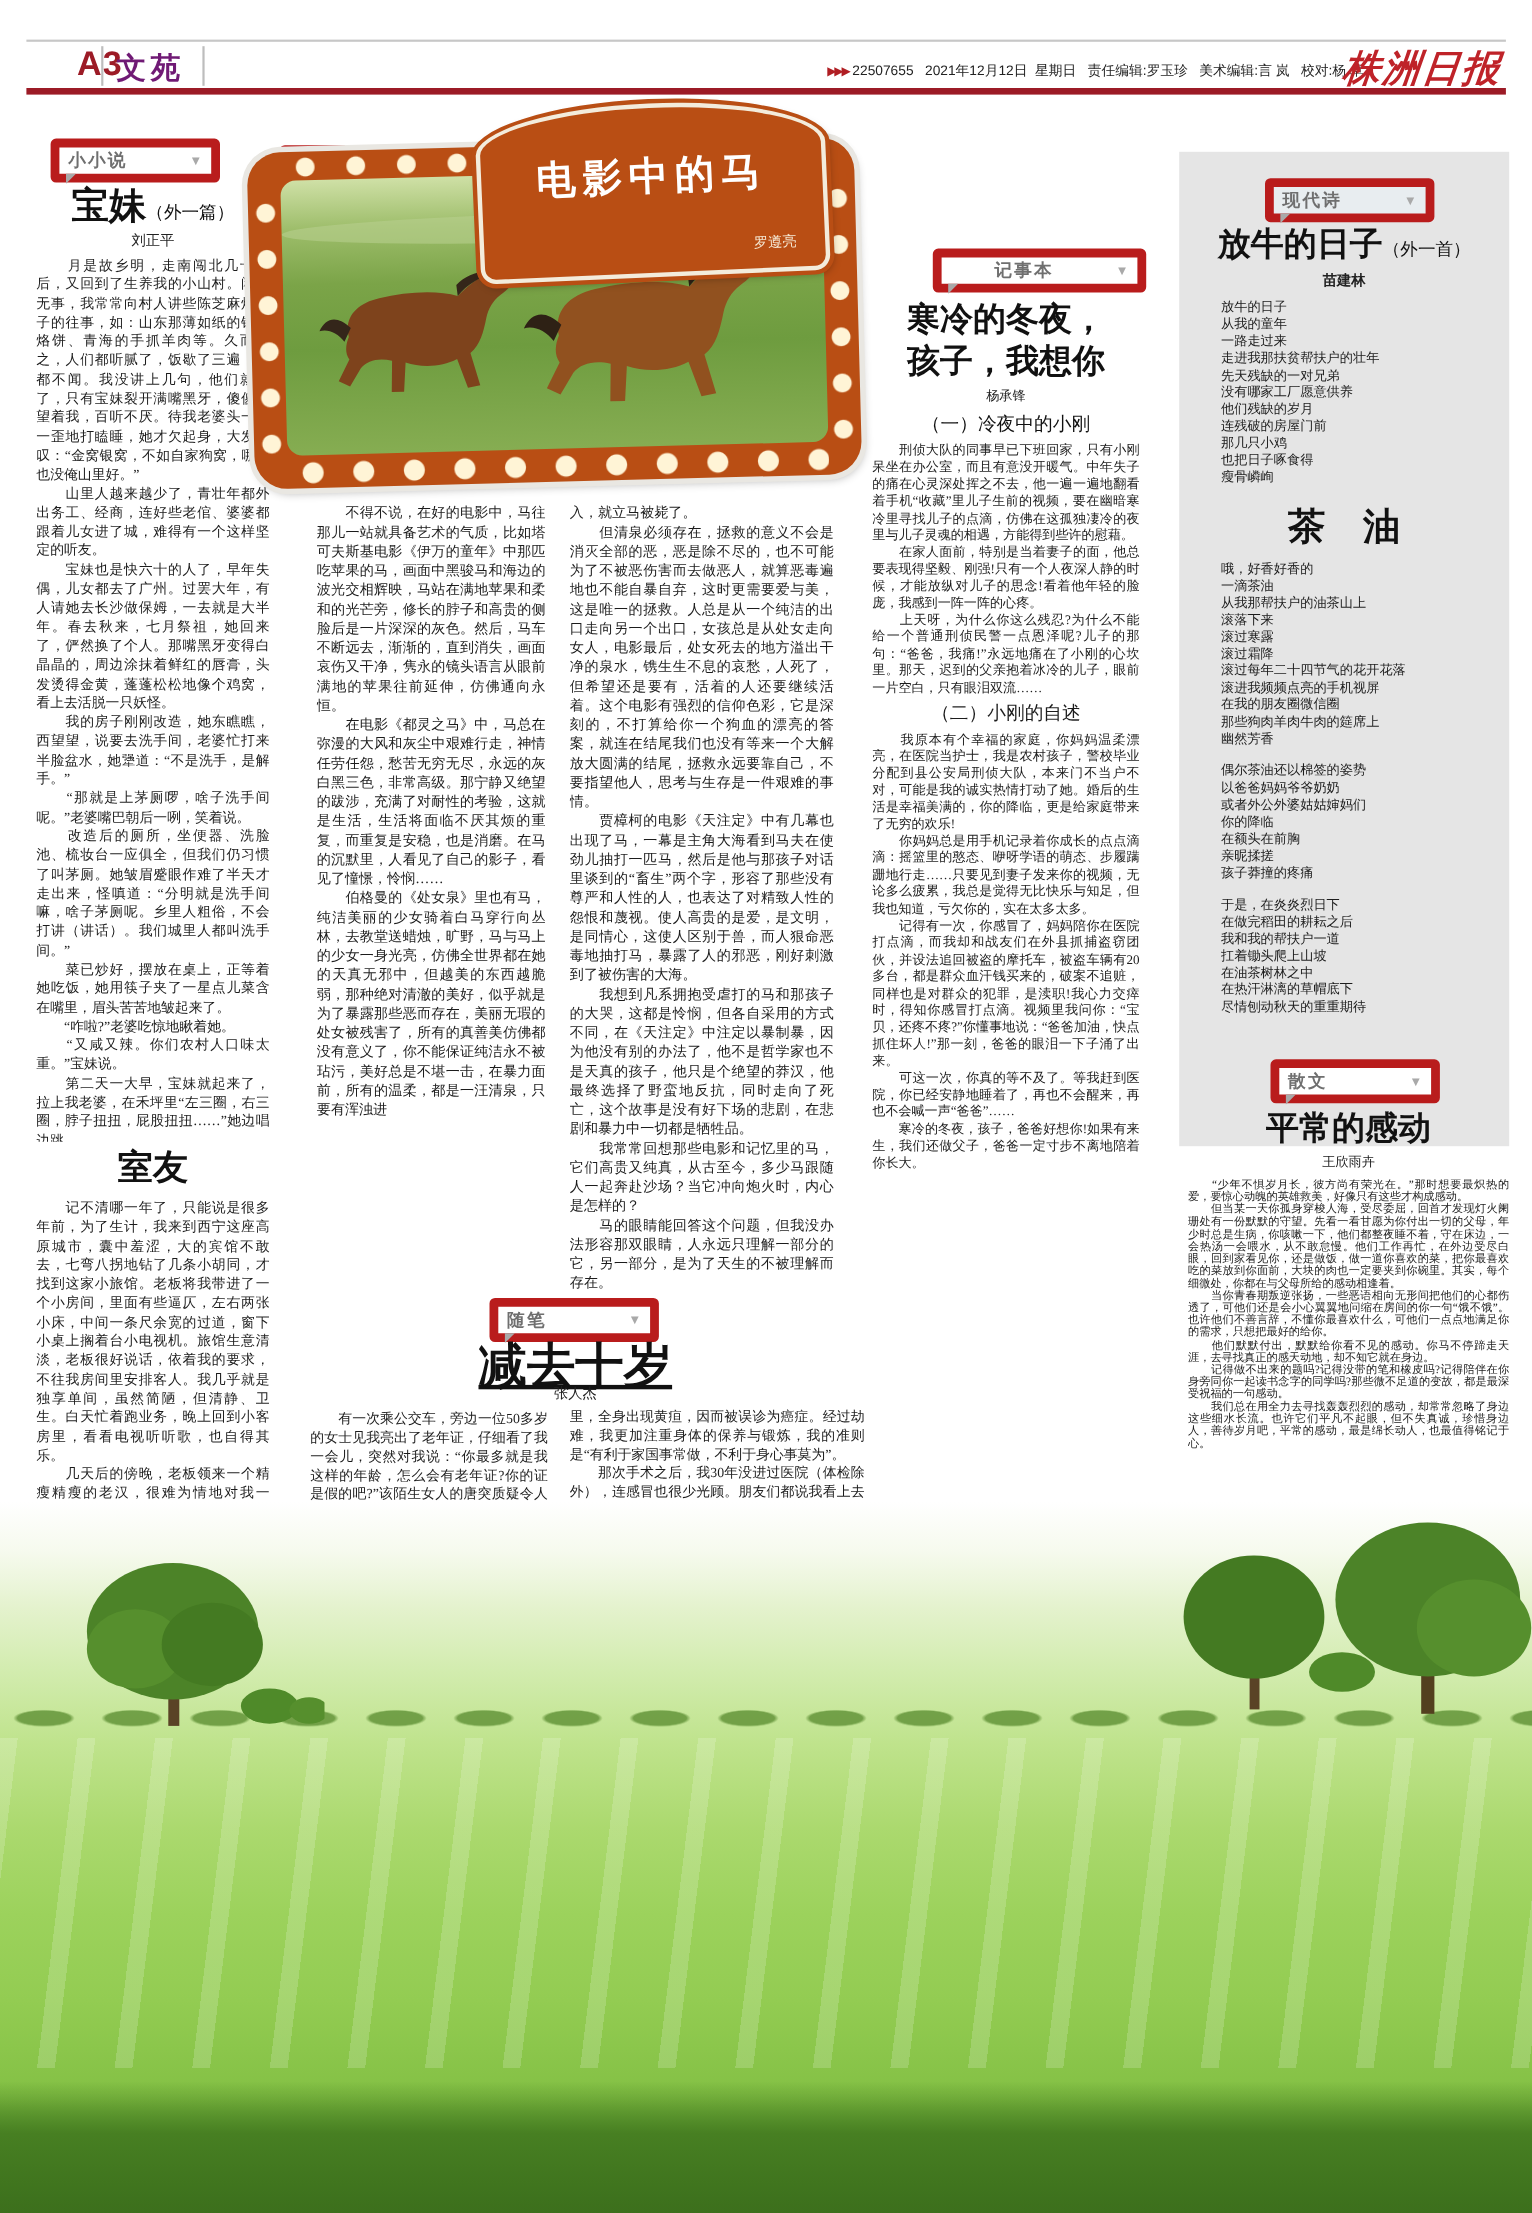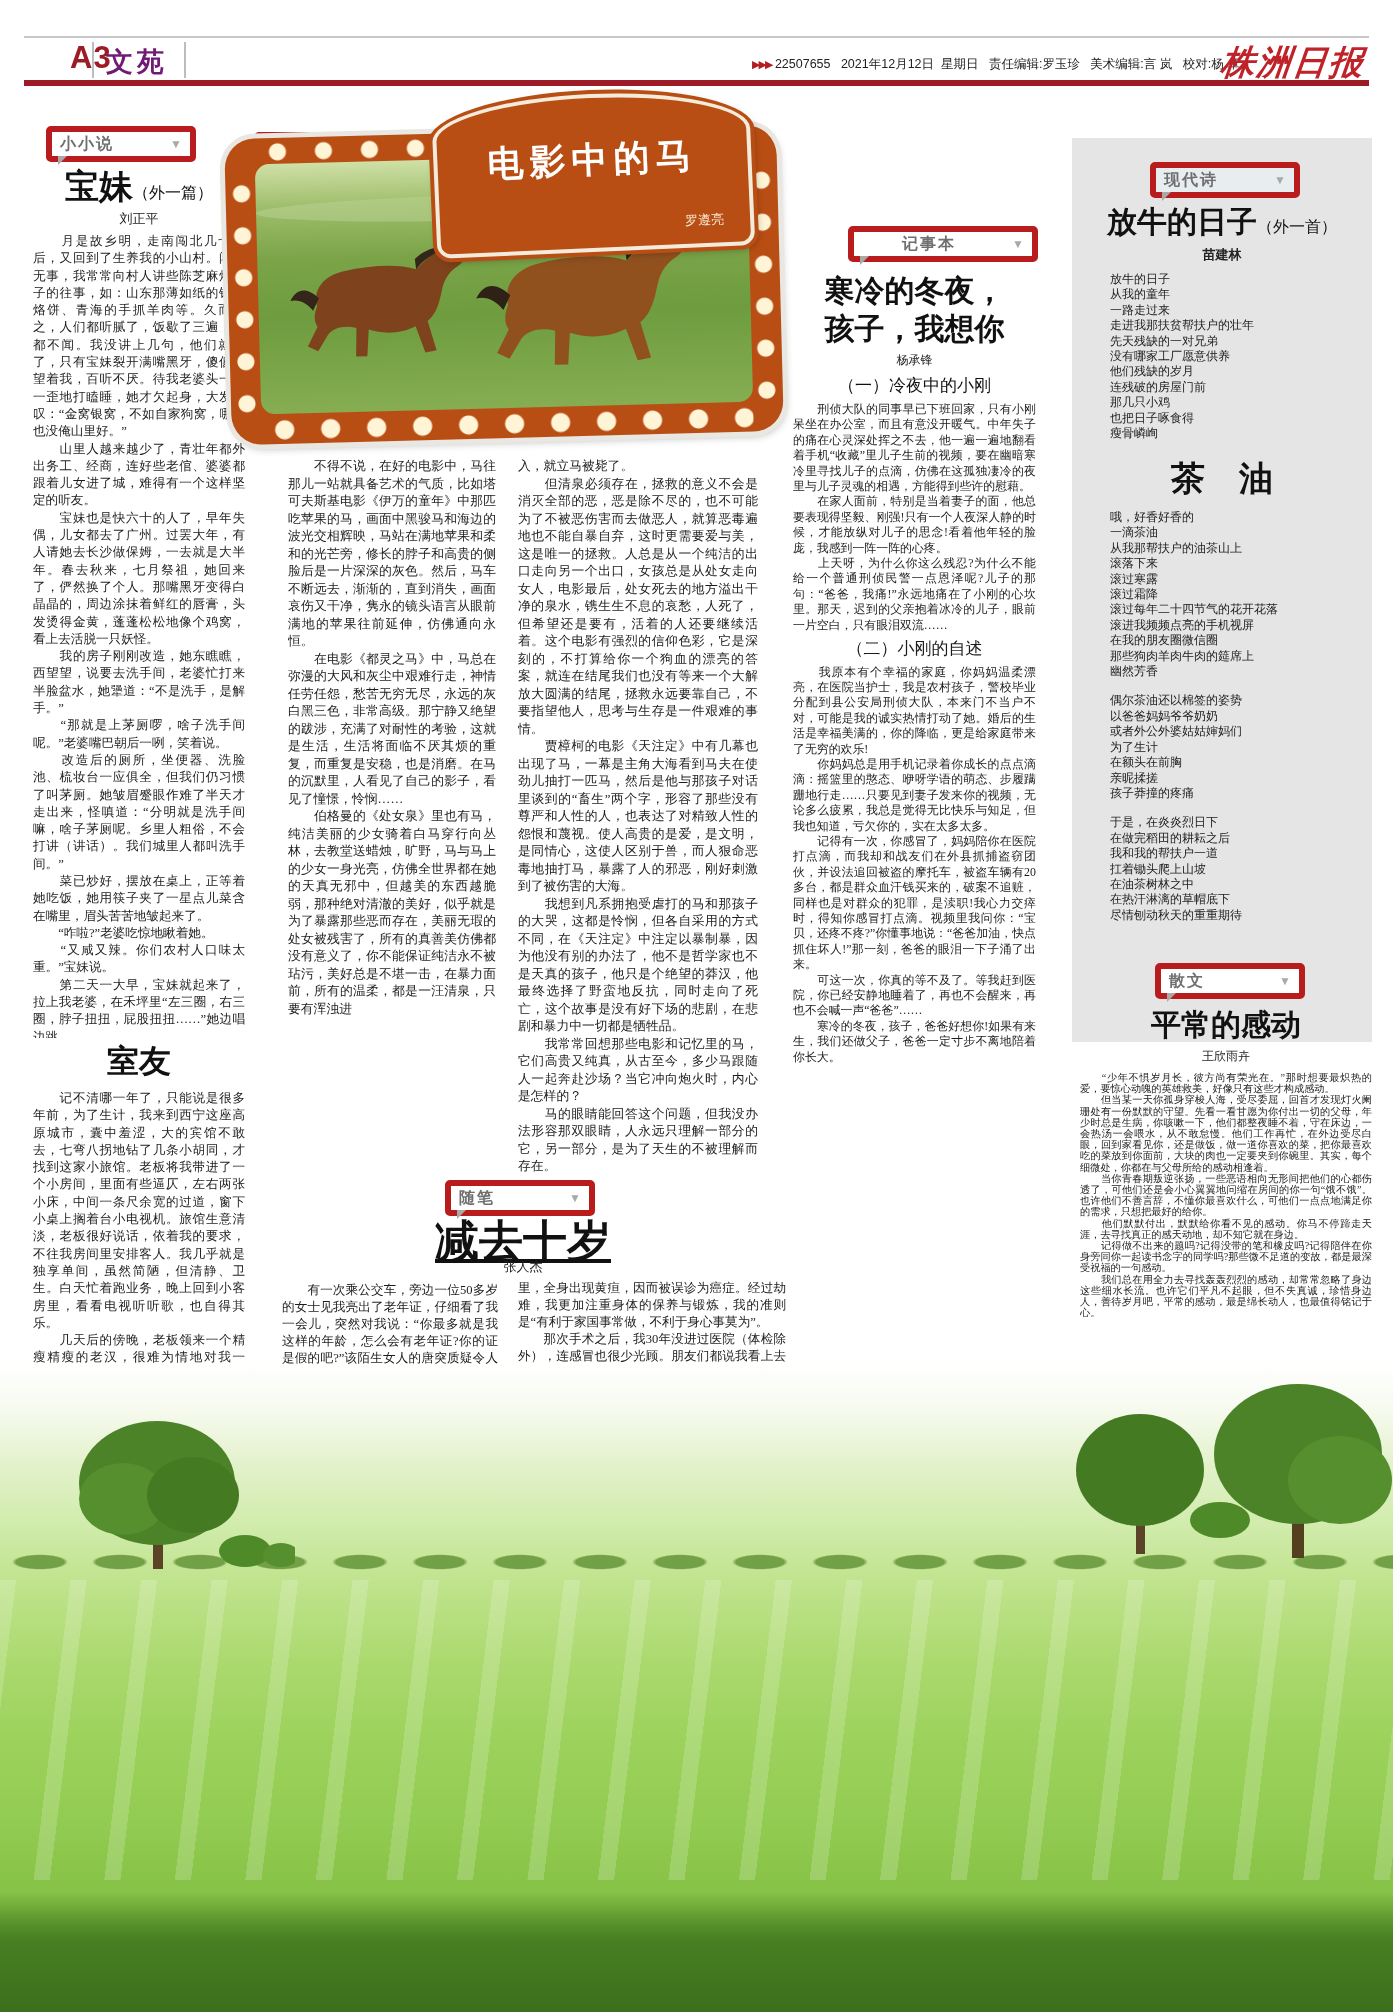--- a/index.html
+++ b/index.html
@@ -13,21 +13,21 @@
   .hd-vbar1{position:absolute;left:92px;top:42px;width:2px;height:36px;background:#bdbdbd;}
   .hd-vbar2{position:absolute;left:184px;top:42px;width:2px;height:36px;background:#bdbdbd;}
   .hd-section{position:absolute;left:106px;top:44px;font-family:"Liberation Sans",sans-serif;
               font-weight:bold;font-size:27px;color:#701a75;letter-spacing:4px;}
   .hd-meta{position:absolute;left:752px;top:56px;font-size:12.5px;color:#222;
            font-family:"Liberation Sans",sans-serif;white-space:nowrap;}
   .hd-meta .arr{color:#b01e23;font-size:11px;letter-spacing:-2px;}
   .hd-logo{position:absolute;right:28px;top:40px;font-size:34px;font-weight:bold;font-style:italic;
            color:#bf2329;transform:skew(-6deg);letter-spacing:2px;}
   
-  .tag{position:absolute;width:122px;height:24px;border:6px solid #b91c1c;border-radius:5px;
+  .tag{position:absolute;width:122px;height:24px;border:8px solid #b91c1c;border-radius:5px;
        display:flex;align-items:center;justify-content:space-between;padding:0 8px;background:#fff;
        font-family:"Liberation Sans",sans-serif;}
   .tag::after{content:"";position:absolute;left:6px;bottom:-9px;width:0;height:0;
        border-left:9px solid #a9a9a9;border-bottom:9px solid transparent;}
   .tag-label{font-size:16px;font-weight:bold;color:#6f6f6f;letter-spacing:2px;}
   .tag-arrow{font-size:12px;color:#a9a9a9;}
   
   .bodytxt{position:absolute;overflow:hidden;text-align:justify;}
   .bodytxt p{margin:0;}
   .c-title{position:absolute;text-align:center;font-weight:bold;color:#111;
@@ -261,21 +261,21 @@
             <div>滚过每年二十四节气的花开花落</div>
             <div>滚进我频频点亮的手机视屏</div>
             <div>在我的朋友圈微信圈</div>
             <div>那些狗肉羊肉牛肉的筵席上</div>
             <div>幽然芳香</div>
           </div>
           <div class="stanza">
             <div>偶尔茶油还以棉签的姿势</div>
             <div>以爸爸妈妈爷爷奶奶</div>
             <div>或者外公外婆姑姑婶妈们</div>
-            <div>为了生计</div>
+            <div>你的降临</div>
             <div>在额头在前胸</div>
             <div>亲昵揉搓</div>
             <div>孩子莽撞的疼痛</div>
           </div>
           <div class="stanza">
             <div>于是，在炎炎烈日下</div>
             <div>在做完稻田的耕耘之后</div>
             <div>我和我的帮扶户一道</div>
             <div>扛着锄头爬上山坡</div>
             <div>在油茶树林之中</div>

